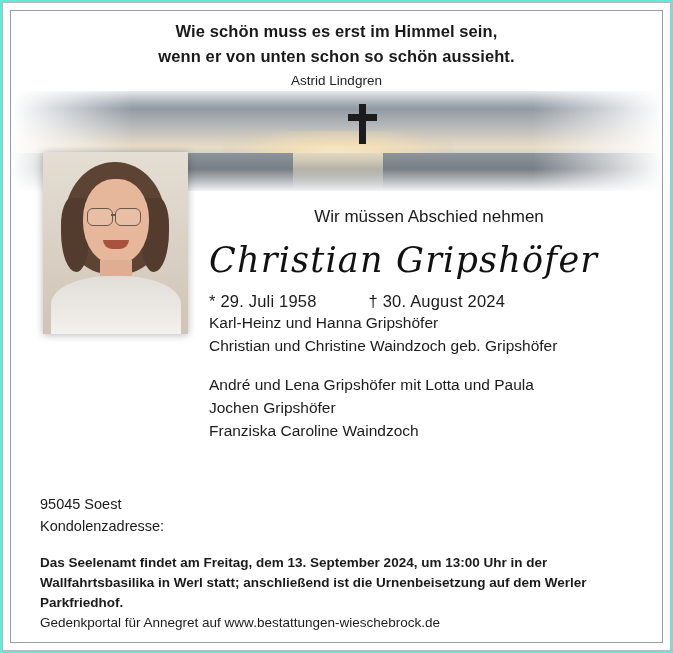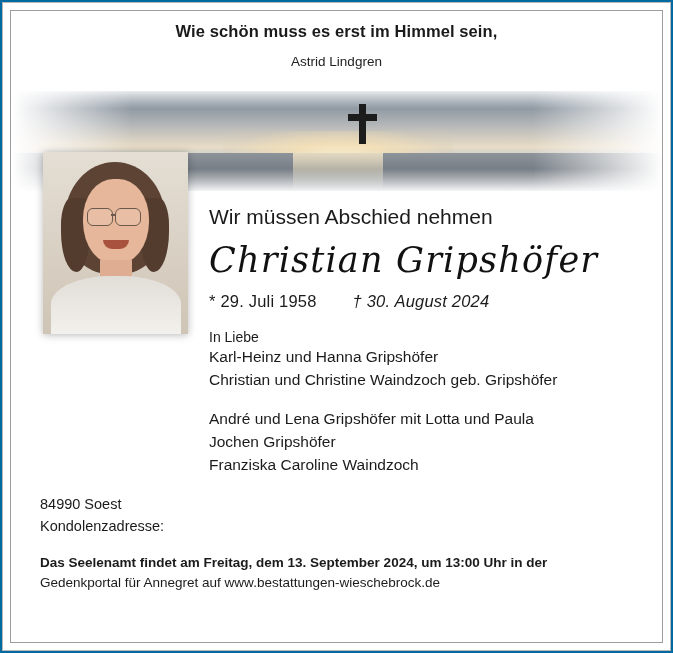--- a/index.html
+++ b/index.html
@@ -8,21 +8,21 @@
     background: #ffffff;
   }
   body {
     font-family: "Liberation Sans", sans-serif;
   }
   .page {
     position: relative;
     width: 673px;
     height: 653px;
     box-sizing: border-box;
-    background: #0369a1;
+    background: #5eead4;
     overflow: hidden;
   }
   
   .outer-frame {
     position: absolute;
     left: 2px;
     top: 2px;
     width: 669px;
     height: 649px;
     box-sizing: border-box;
@@ -50,21 +50,21 @@
     text-align: center;
     color: #1a1a1a;
   }
   .quote-line {
     font-size: 16.5px;
     line-height: 25px;
     font-weight: 600;
     letter-spacing: 0.1px;
   }
   .quote-author {
-    margin-top: 10px;
+    margin-top: 4px;
     font-size: 13.5px;
     color: #222222;
   }
 
   
   .band {
     position: absolute;
     left: 1px;
     top: 80px;
     width: 651px;
@@ -270,41 +270,41 @@
 
   
   .main {
     position: absolute;
     left: 198px;
     top: 195px;
     width: 440px;
     color: #1b1b1b;
   }
   .intro {
-    font-size: 21px;
+    font-size: 17px;
     line-height: 22px;
+    text-align: center;
   }
   .name {
     font-family: "DejaVu Serif", serif;
     font-style: italic;
     font-size: 35px;
     line-height: 52px;
     letter-spacing: 1.2px;
     margin-top: 6px;
     color: #111111;
     white-space: nowrap;
   }
   .dates {
     margin-top: 6px;
     font-size: 16.5px;
     letter-spacing: 0.2px;
   }
   .dates .death {
-    margin-left: 36px;
-    font-style: italic;
+    margin-left: 52px;
   }
   .inliebe {
     margin-top: 18px;
     font-size: 14px;
   }
   .family-group {
   }
   .family-line {
     font-size: 15.5px;
     line-height: 23px;
@@ -338,20 +338,21 @@
 </style>
 </head>
 <body>
 
 <div class="page">
   <div class="outer-frame"></div>
   <div class="inner-frame">
 
     <div class="quote-block">
       <div class="quote-line">Wie schön muss es erst im Himmel sein,</div>
+      <div class="quote-line">wenn er von unten schon so schön aussieht.</div>
       <div class="quote-author">Astrid Lindgren</div>
     </div>
 
     <div class="band">
       <div class="sky"></div>
       <div class="sun-glow"></div>
       <div class="sea"></div>
       <div class="sea-shimmer"></div>
       <div class="fade-top"></div>
       <div class="fade-bottom"></div>
@@ -378,40 +379,40 @@
       <div class="body"></div>
       <div class="shoulder-shadow"></div>
     </div>
 
     <div class="main">
       <div class="intro">Wir müssen Abschied nehmen</div>
       <div class="name">Christian Gripshöfer</div>
       <div class="dates">
         <span>* 29. Juli 1958</span><span class="death">† 30. August 2024</span>
       </div>
-      <div class="inliebe">In Liebe</div>
 
       <div class="family-group">
         <div class="family-line">Karl-Heinz und Hanna Gripshöfer</div>
         <div class="family-line">Christian und Christine Waindzoch geb. Gripshöfer</div>
       </div>
 
       <div class="family-group second">
         <div class="family-line">André und Lena Gripshöfer mit Lotta und Paula</div>
         <div class="family-line">Jochen Gripshöfer</div>
         <div class="family-line">Franziska Caroline Waindzoch</div>
       </div>
     </div>
 
     <div class="footer">
-      <div class="foot-line">84990 Soest</div>
+      <div class="foot-line">95045 Soest</div>
       <div class="foot-line">Kondolenzadresse:</div>
 
       <div class="foot-block-2">
         <div class="foot-small">Das Seelenamt findet am Freitag, dem 13. September 2024, um 13:00 Uhr in der</div>
+        <div class="foot-small">Wallfahrtsbasilika in Werl statt; anschließend ist die Urnenbeisetzung auf dem Werler Parkfriedhof.</div>
       </div>
 
       <div class="foot-block-3">
         <div class="foot-small">Gedenkportal für Annegret auf www.bestattungen-wieschebrock.de</div>
       </div>
     </div>
 
   </div>
 </div>
 

